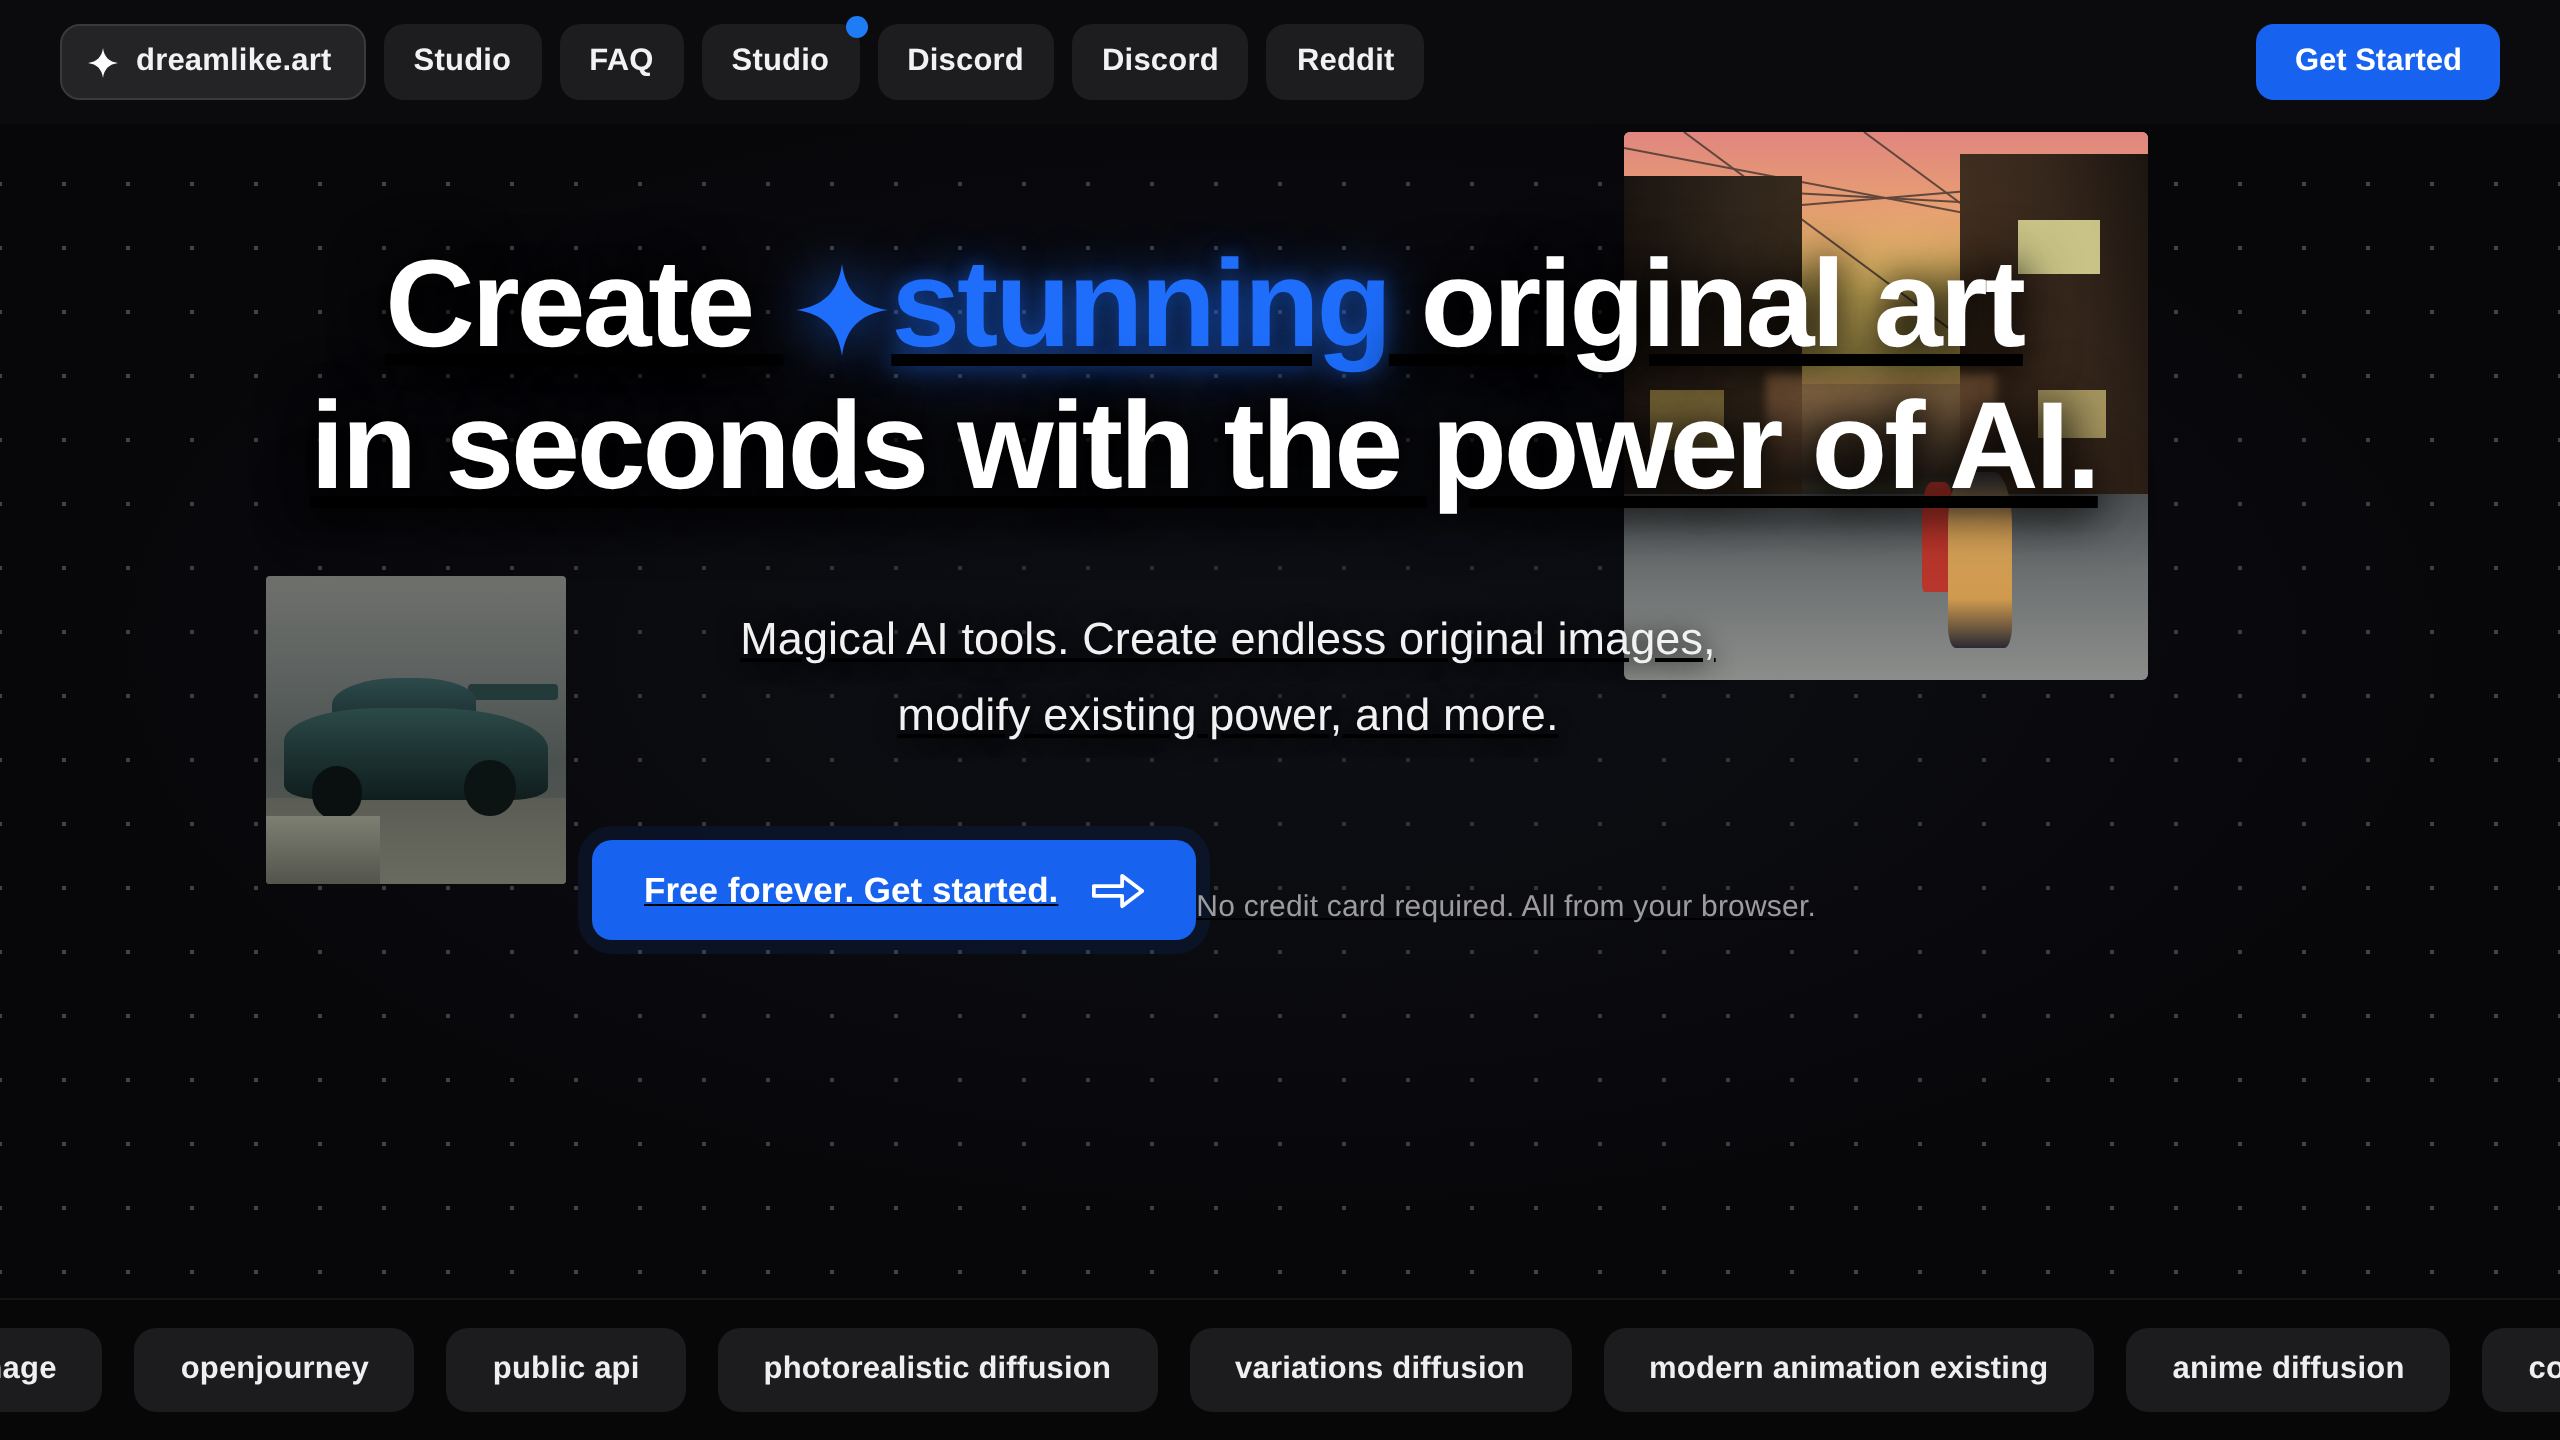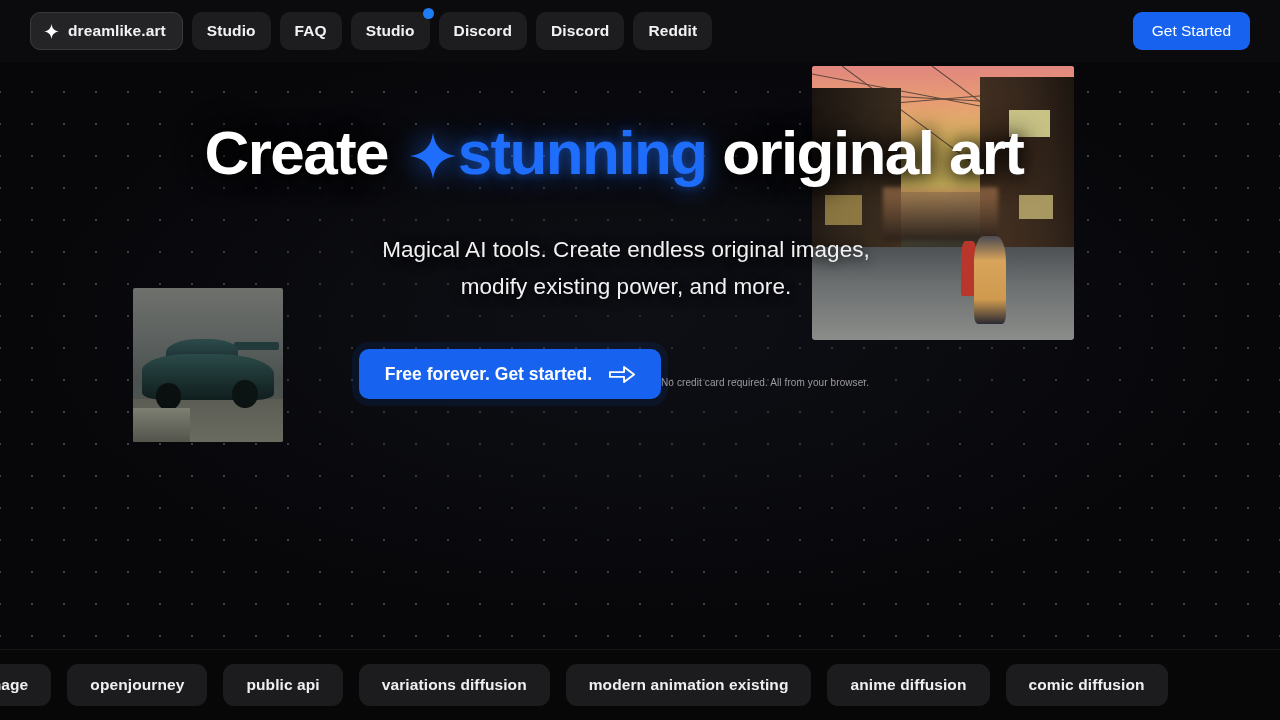--- a/index.html
+++ b/index.html
@@ -41,21 +41,21 @@
   }
   .pill.logo{ background:#242426; border:1px solid #3a3a3d; padding:0 16px 0 13px; gap:9px; }
   .logo-star{ display:block; width:15px; height:15px; }
   .badge-dot{
     position:absolute; top:-4px; right:-4px; width:11px; height:11px;
     border-radius:50%; background:#1e7cf5;
   }
   .nav-right{ margin-left:auto; }
   .btn-primary{
     height:38px; border-radius:9px; background:#1763f0;
-    color:#fff; font-size:15.5px; font-weight:400;
+    color:#fff; font-size:15.5px; font-weight:700;
     display:flex; align-items:center; justify-content:center;
     padding:0 19px; cursor:pointer; border:none; white-space:nowrap;
   }
 
   
   .artimg{ position:absolute; z-index:2; overflow:hidden; }
   .art-street{
     left:812px; top:66px; width:262px; height:274px;
     border-radius:3px;
     background:
@@ -96,22 +96,22 @@
   .car-wheel1{ position:absolute; left:15%; top:62%; width:17%; height:17%;
     background:#0a1010; border-radius:50%; }
   .car-wheel2{ position:absolute; right:17%; top:60%; width:17%; height:18%;
     background:#0c1313; border-radius:50%; }
   .car-ground{ position:absolute; left:0; bottom:0; width:100%; height:28%;
     background:linear-gradient(180deg,#5b5d55 0%,#6a6b5f 100%); }
   .car-slab{ position:absolute; left:-2%; bottom:0; width:40%; height:22%;
     background:linear-gradient(180deg,#7d7f73,#53554c); }
 
   
-  .hero{ position:absolute; left:12px; top:62px; width:1204px; height:586px; z-index:10;
-         display:flex; flex-direction:column; align-items:center; }
+  .hero{ position:absolute; left:0; top:62px; width:1204px; height:586px; z-index:10;
+         display:flex; flex-direction:column; align-items:center;text-decoration:underline; }
   .headline{
     margin-top:56px; text-align:center; color:#ffffff;
     font-size:62px; font-weight:800; line-height:1.14; letter-spacing:-1.6px;
     text-shadow:0 2px 18px rgba(0,0,0,.95), 0 0 30px rgba(0,0,0,.9);
   }
   .headline .hl-line{ display:block; white-space:nowrap; }
   .hl-accent{
     color:#1e6dfb;
     text-shadow:0 0 26px rgba(30,109,251,.55), 0 0 10px rgba(30,109,251,.45);
   }
@@ -127,21 +127,21 @@
   .subtitle span{ display:block;margin-left:24px; }
 
   .cta-wrap{ margin-top:44px; display:flex; flex-direction:row; align-items:center; }
   .cta{
     height:50px; border-radius:10px; background:#1763f0; color:#fff;
     display:flex; align-items:center; gap:17px; padding:0 26px;
     font-size:17.5px; font-weight:700; cursor:pointer; border:none;
     box-shadow:0 0 0 7px rgba(23,99,240,.10);
   }
   .cta-arrow{ display:block; width:26px; height:19px; }
-  .cta-note{ margin-top:17px; font-size:10px; color:#9b9ba0; letter-spacing:.1px; }
+  .cta-note{ margin-top:17px; font-size:15px; color:#9b9ba0; letter-spacing:.1px; }
 
   
   .tagbar{
     position:absolute; left:0; bottom:0; width:1280px; height:71px;
     background:#070708; border-top:1px solid #141417; z-index:30;
     display:flex; align-items:center; gap:16px; padding:0 0 0 0;
     overflow:hidden;
   }
   .tagbar-inner{ display:flex; align-items:center; gap:16px; margin-left:-40px; }
   .tag{
@@ -226,20 +226,21 @@
       <button class="btn-primary">Get Started</button>
     </div>
   </div>
 
   <div class="hero">
 
     <h1 class="headline">
       <span class="hl-line"><span>Create </span><svg class="hl-star" viewBox="0 0 24 24">
           <path d="M12 0 C13 7.2 16.8 11 24 12 C16.8 13 13 16.8 12 24 C11 16.8 7.2 13 0 12 C7.2 11 11 7.2 12 0 Z" fill="#1e6dfb"></path>
         </svg><span class="hl-accent">stunning</span><span> original art</span></span>
+      <span class="hl-line">in seconds with the power of AI.</span>
     </h1>
 
     <p class="subtitle">
       <span>Magical AI tools. Create endless original images,</span>
       <span>modify existing power, and more.</span>
     </p>
 
     <div class="cta-wrap">
       <button class="cta">
         <span>Free forever. Get started.</span>
@@ -249,20 +250,21 @@
       </button>
       <div class="cta-note">No credit card required. All from your browser.</div>
     </div>
   </div>
 
   <div class="tagbar">
     <div class="tagbar-inner">
       <div class="tag">image</div>
       <div class="tag">openjourney</div>
       <div class="tag">public api</div>
+      <div class="tag">photorealistic diffusion</div>
       <div class="tag">variations diffusion</div>
       <div class="tag">modern animation existing</div>
       <div class="tag">anime diffusion</div>
       <div class="tag">comic diffusion</div>
     </div>
   </div>
 
 </div>
 
 </body></html>

